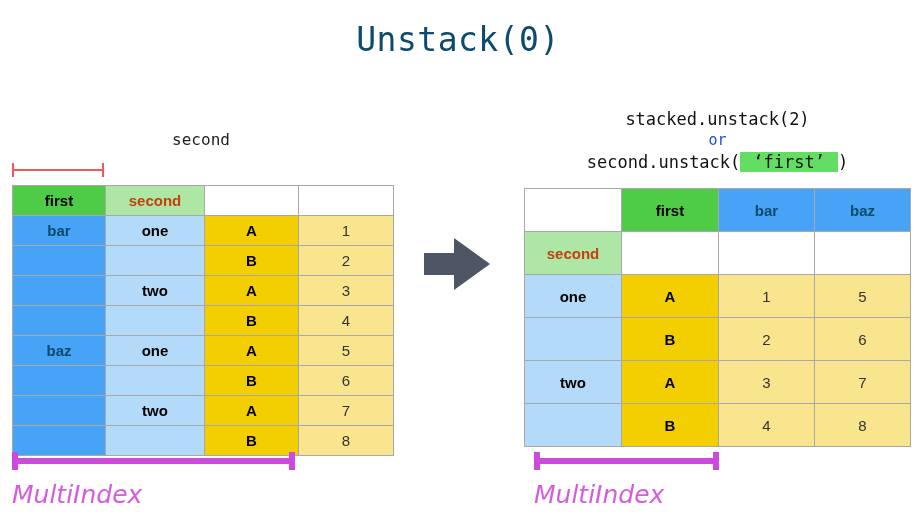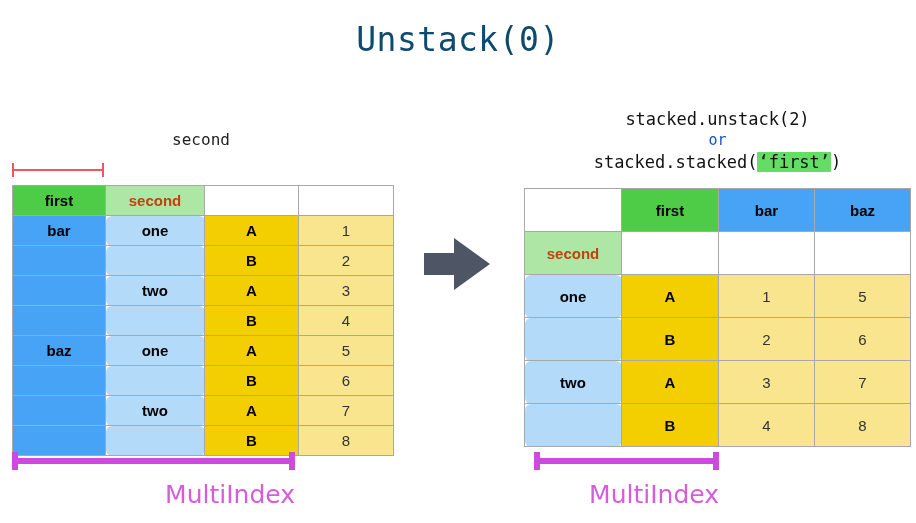--- a/index.html
+++ b/index.html
@@ -51,21 +51,21 @@
     color: #111;
     line-height: 22px;
   }
   .code-caption .or-line {
     color: #1d4ed8;
     font-size: 15px;
     line-height: 21px;
   }
   .hl-green {
     background: #63dd63;
-    padding: 0 1px;
+    padding: 0 13px;
     border-radius: 1px;
   }
 
   
   .tbl {
     position: absolute;
     border-collapse: collapse;
     table-layout: fixed;
   }
   .tbl td {
@@ -73,22 +73,22 @@
     text-align: center;
     vertical-align: middle;
     font-size: 15px;
     padding: 0;
   }
 
   
   .c-white   { background: #ffffff; }
   .c-green   { background: #4ecb47; font-weight: bold; color: #000; }
   .c-lgreen  { background: #aee7a5; font-weight: bold; color: #c2410c; }
-  .c-blue    { background: #47a3f5; font-weight: bold; color: #000000; }
-  .c-lblue   { background: #b4daf9; font-weight: bold; color: #000; border-radius: 6px; }
+  .c-blue    { background: #47a3f5; font-weight: bold; color: #0c4a6e; }
+  .c-lblue   { background: #b4daf9; font-weight: bold; color: #000; }
   .c-gold    { background: #f3ce00; font-weight: bold; color: #000; }
   .c-lyellow { background: #f9e58d; font-weight: normal; color: #333; }
 
   
   #left-table { left: 12px; top: 185px; }
   #left-table td { height: 29px; }
   #left-table .col-first  { width: 92px; }
   #left-table .col-second { width: 98px; }
   #left-table .col-ab     { width: 93px; }
   #left-table .col-val    { width: 94px; }
@@ -147,21 +147,22 @@
   .purple-bracket .cap.r { right: 0; }
 
   #left-bracket  { left: 12px;  top: 452px; width: 283px; }
   #right-bracket { left: 534px; top: 452px; width: 185px; }
 
   .multiindex-label {
     position: absolute;
     color: #d65cdd;
     font-size: 25px;
     font-family: "DejaVu Sans", sans-serif;
-    text-align: right;
+    text-align: left;
+    font-style: italic;
   }
   #left-multiindex  { left: 12px;  top: 480px; width: 283px; }
   #right-multiindex { left: 534px; top: 480px; width: 185px; }
 
   
   .arrow {
     position: absolute;
     left: 424px;
     top: 238px;
     width: 66px;
@@ -249,21 +250,21 @@
 
 <div class="arrow">
   <svg width="66" height="52" viewBox="0 0 66 52" xmlns="http://www.w3.org/2000/svg">
     <polygon points="0,15 30,15 30,0 66,26 30,52 30,37 0,37" fill="#4e5564"></polygon>
   </svg>
 </div>
 
 <div class="code-caption">
   <div>stacked.unstack(2)</div>
   <div class="or-line">or</div>
-  <div><span>stacked.stacked(</span><span class="hl-green">‘first’</span><span>)</span></div>
+  <div><span>second.unstack(</span><span class="hl-green">‘first’</span><span>)</span></div>
 </div>
 
 <table class="tbl" id="right-table">
   <tbody>
       <tr>
     <td class="col-idx c-white"></td>
     <td class="col-ab c-green">first</td>
     <td class="col-data c-blue">bar</td>
     <td class="col-data c-blue">baz</td>
   </tr>

